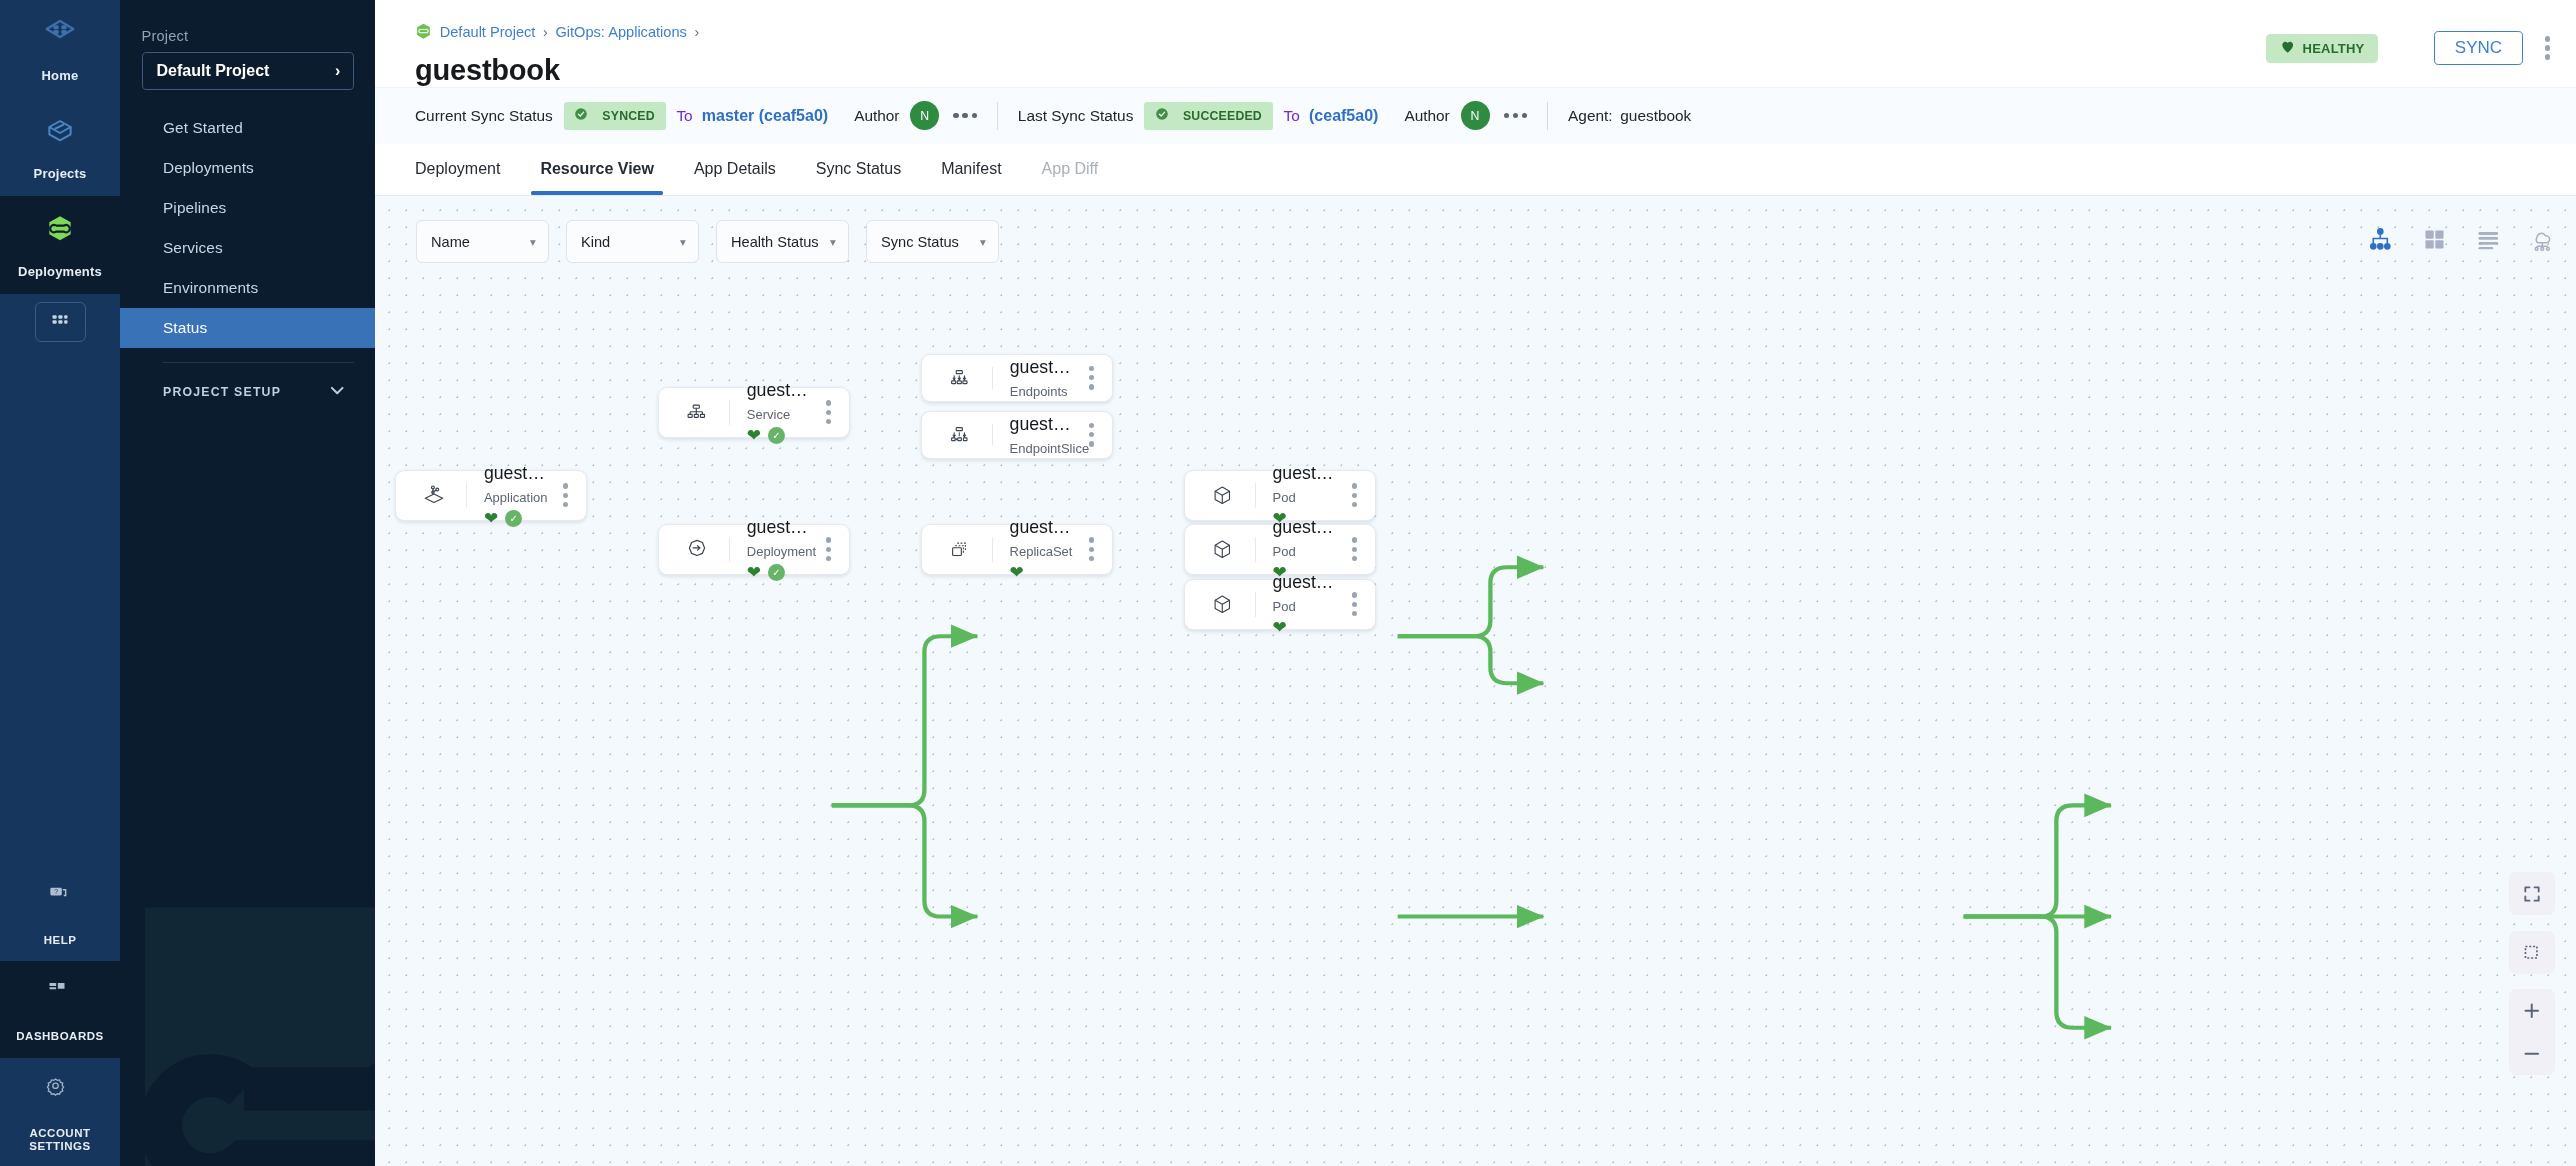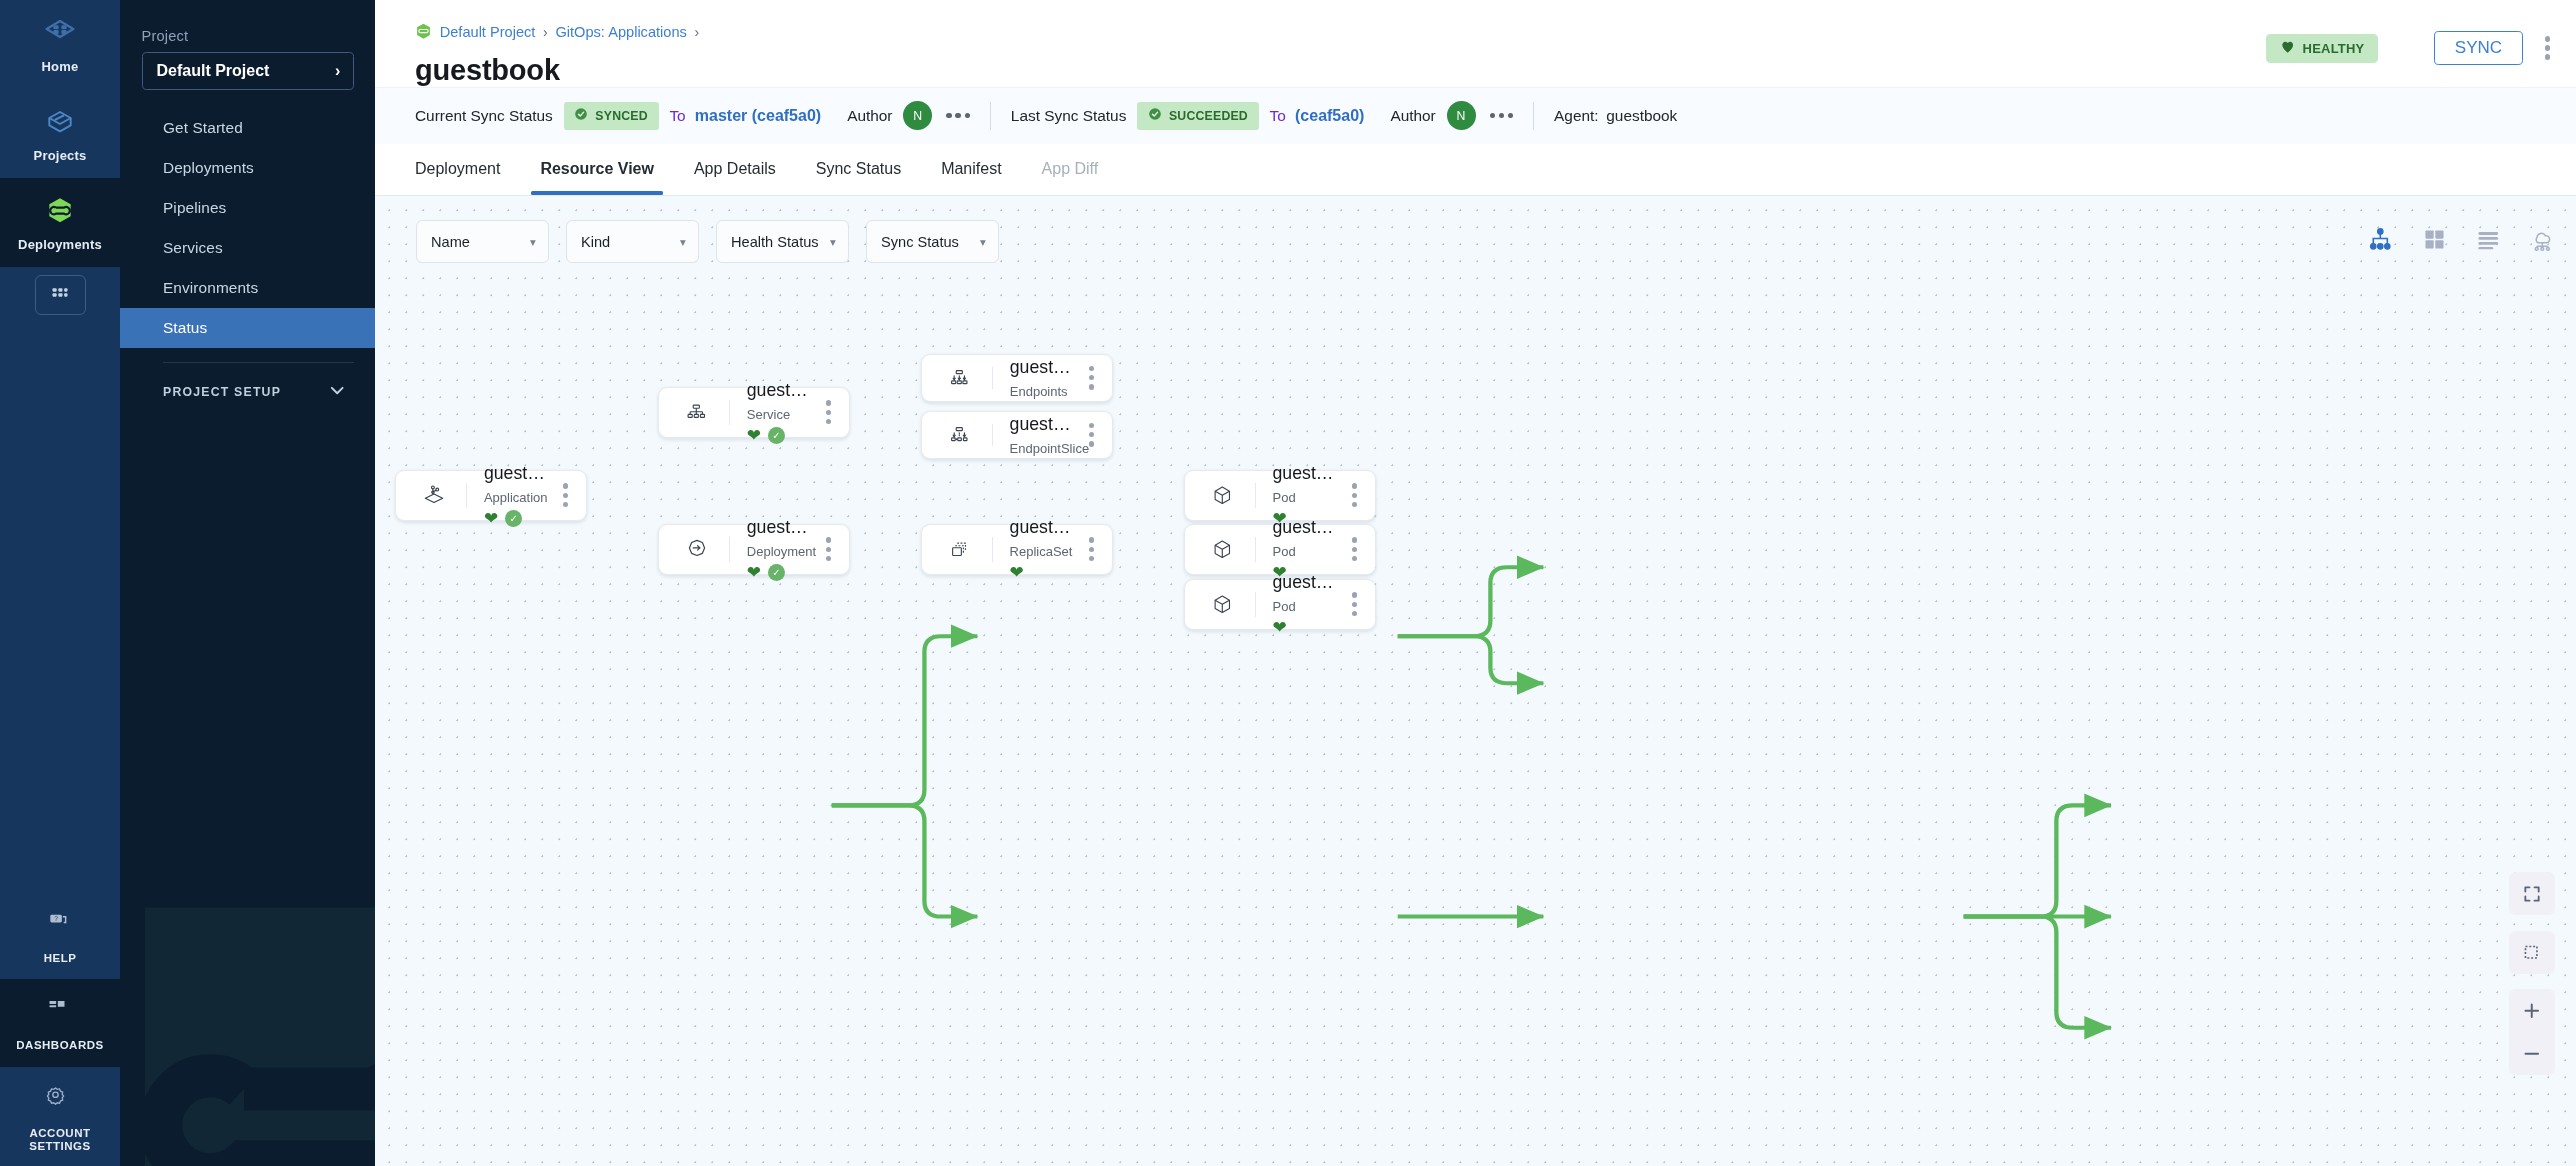--- a/index.html
+++ b/index.html
@@ -11,21 +11,21 @@
   .app { position: relative; width: 2576px; height: 1167px; display: flex; }
 
   
   .rail {
     width: 120px; height: 1167px; background: #16365e;
     display: flex; flex-direction: column; align-items: stretch;
     position: relative; z-index: 5; flex: 0 0 120px;
   }
   .rail-item {
     display: flex; flex-direction: column; align-items: center; justify-content: center;
-    padding: 17px 3.1px 14px; gap: 11px; position: relative;
+    padding: 17px 3.1px 14px; gap: 20px; position: relative;
   }
   .rail-item.active { background: #0b1c2e; }
   .rail-label {
     color: #e7edf5; font-size: 13px; font-weight: 700; letter-spacing: 0.2px;
     text-align: center; line-height: 1.15;
   }
   .rail-label.small { font-size: 11.5px; font-weight: 700; letter-spacing: 0.5px; }
   .rail-ico { width: 32px; height: 32px; display: block; }
   .rail-grid-btn {
     margin: 7.7px auto 0; width: 51px; height: 40px; border: 0.8px solid #3c5c86;
@@ -91,21 +91,21 @@
   .kebab-v i { width: 5.4px; height: 5.4px; border-radius: 50%; background: #9aa3b2; display: block; }
 
   
   .statusbar {
     display: flex; align-items: center; gap: 0; height: 57px;
     background: #f8fbff; padding-left: 40px; font-size: 15.4px; color: #1d2228;
     border-top: 0.8px solid #eef2f7;
   }
   .st-lbl { color: #20262d; font-size: 15.4px; }
   .chip {
-    display: flex; align-items: center; gap: 7px; background: #c3e8c3; color: #2a6b2f;
+    display: flex; align-items: center; gap: 14px; background: #c3e8c3; color: #2a6b2f;
     border-radius: 3.1px; height: 28px; padding: 0 10.8px; font-size: 12.3px;
     font-weight: 700; letter-spacing: 0.2px; margin: 0 10.8px;
   }
   .st-to { color: #6d28d9; margin-right: 9.2px; }
   .st-rev { color: #2f6fc4; font-weight: 700; font-size: 16px; }
   .st-author { margin-left: 26px; color: #20262d; }
   .avatar {
     width: 29px; height: 29px; border-radius: 50%; background: #2e8b3f; color: #fff;
     display: flex; align-items: center; justify-content: center; font-size: 12.3px;
     margin-left: 10.8px; font-weight: 400;

